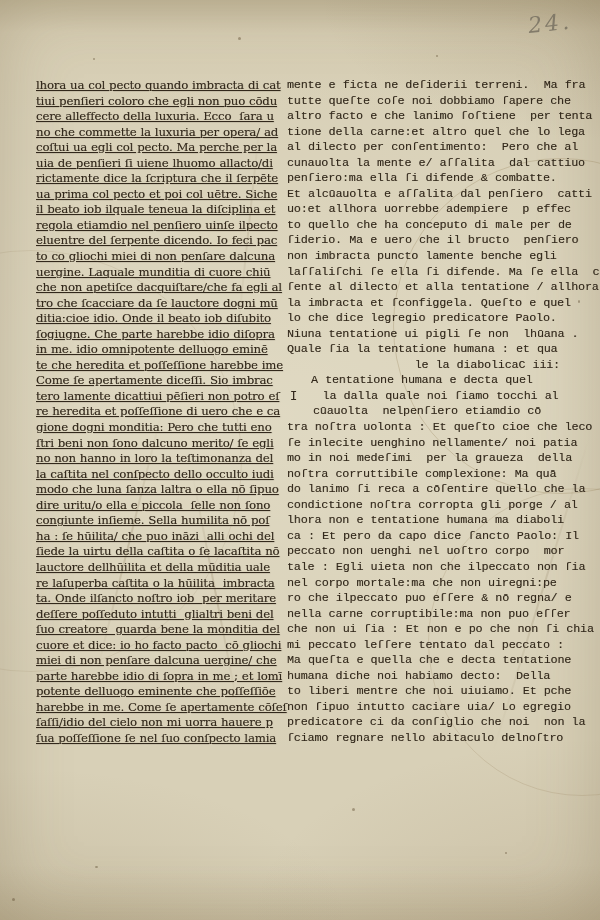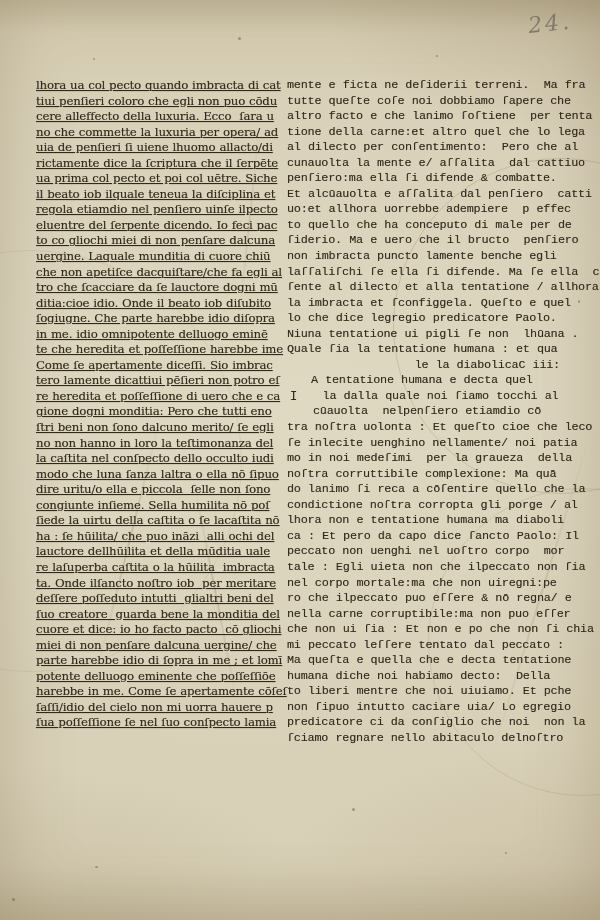--- a/index.html
+++ b/index.html
@@ -79,20 +79,21 @@
   <div class="speck" style="left:232px;top:694px;width:2px;height:2px;"></div>
   <div class="speck" style="left:436px;top:55px;width:2px;height:2px;"></div>
 
   <div class="pencil" style="color: rgb(124, 117, 101);">24.</div>
 
   <div class="col col-left">
       <div class="tline">lhora ua col pecto quando imbracta di cat</div>
       <div class="tline">tiui penſieri coloro che egli non puo cōdu</div>
       <div class="tline">cere alleffecto della luxuria. Ecco  ſara u</div>
       <div class="tline">no che commette la luxuria per opera/ ad</div>
+      <div class="tline">coſtui ua egli col pecto. Ma perche per la</div>
       <div class="tline">uia de penſieri ſi uiene lhuomo allacto/di</div>
       <div class="tline">rictamente dice la ſcriptura che il ſerpēte</div>
       <div class="tline">ua prima col pecto et poi col uētre. Siche</div>
       <div class="tline">il beato iob ilquale teneua la diſciplina et</div>
       <div class="tline">regola etiamdio nel penſiero uinſe ilpecto</div>
       <div class="tline">eluentre del ſerpente dicendo. Io feci pac</div>
       <div class="tline">to co gliochi miei di non penſare dalcuna</div>
       <div class="tline">uergine. Laquale munditia di cuore chiū</div>
       <div class="tline">che non apetiſce dacquiſtare/che fa egli al</div>
       <div class="tline">tro che ſcacciare da ſe lauctore dogni mū</div>
@@ -103,22 +104,22 @@
       <div class="tline">Come ſe apertamente diceſſi. Sio imbrac</div>
       <div class="tline">tero lamente dicattiui pēſieri non potro eſ</div>
       <div class="tline">re heredita et poſſeſſione di uero che e ca</div>
       <div class="tline">gione dogni monditia: Pero che tutti eno</div>
       <div class="tline">ſtri beni non ſono dalcuno merito/ ſe egli</div>
       <div class="tline">no non hanno in loro la teſtimonanza del</div>
       <div class="tline">la caſtita nel conſpecto dello occulto iudi</div>
       <div class="tline">modo che luna ſanza laltra o ella nō ſipuo</div>
       <div class="tline">dire uritu/o ella e piccola  ſelle non ſono</div>
       <div class="tline">congiunte inſieme. Sella humilita nō poſ</div>
+      <div class="tline">ha : ſe hūilita/ che puo ināzi  alli ochi del</div>
       <div class="tline">ſiede la uirtu della caſtita o ſe lacaſtita nō</div>
-      <div class="tline">ha : ſe hūilita/ che puo ināzi  alli ochi del</div>
       <div class="tline">lauctore dellhūilita et della mūditia uale</div>
       <div class="tline">re laſuperba caſtita o la hūilita  imbracta</div>
       <div class="tline">ta. Onde ilſancto noſtro iob  per meritare</div>
       <div class="tline">deſſere poſſeduto intutti  glialtri beni del</div>
       <div class="tline">ſuo creatore  guarda bene la monditia del</div>
       <div class="tline">cuore et dice: io ho facto pacto  cō gliochi</div>
       <div class="tline">miei di non penſare dalcuna uergine/ che</div>
       <div class="tline">parte harebbe idio di ſopra in me ; et lomī</div>
       <div class="tline">potente delluogo eminente che poſſeſſiōe</div>
       <div class="tline">harebbe in me. Come ſe apertamente cōſeſ</div>

